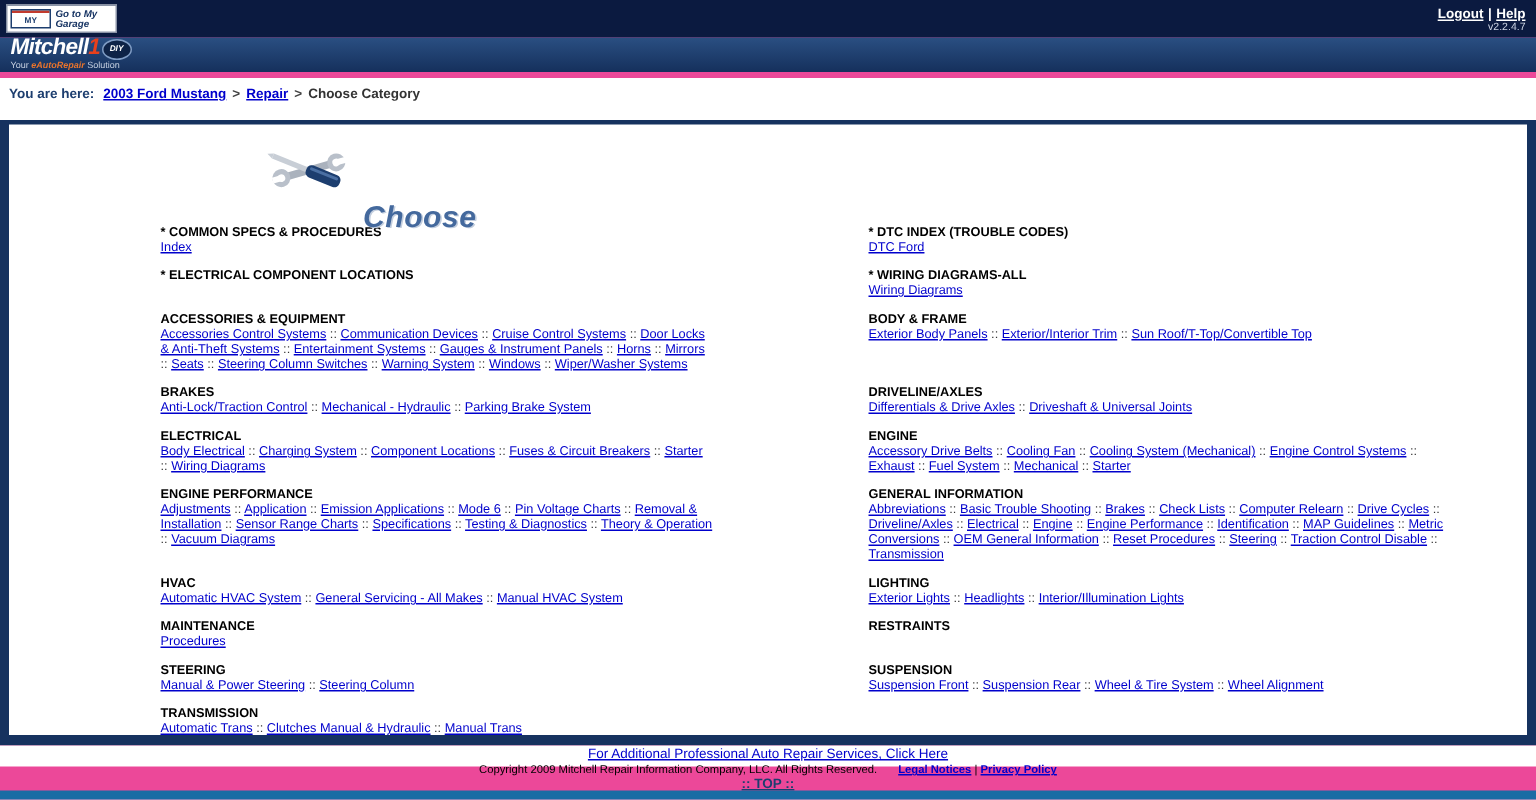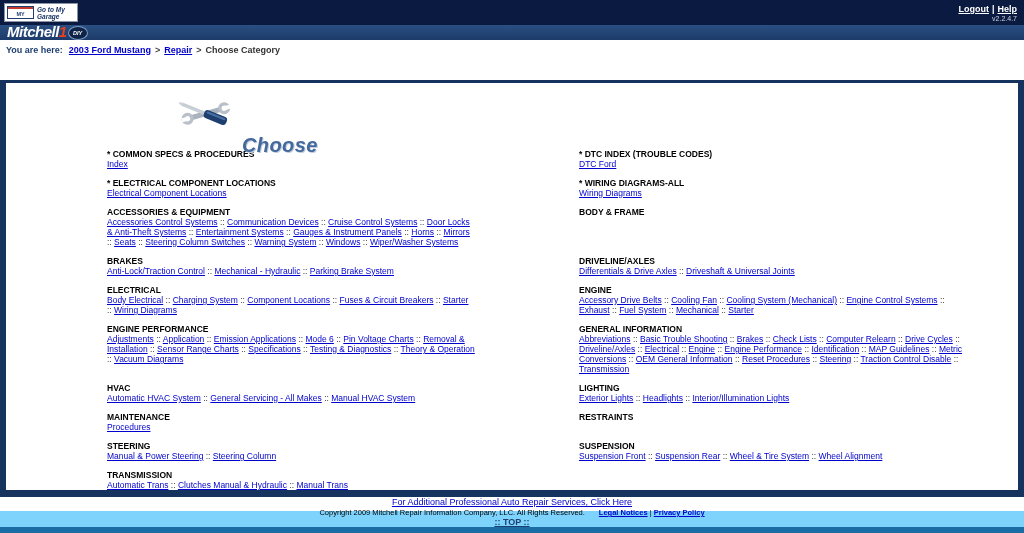--- a/index.html
+++ b/index.html
@@ -1,18 +1,18 @@
 <!DOCTYPE html>
 <html><head>
 <meta charset="utf-8">
 <style>
   * { box-sizing: border-box; }
   html, body { margin:0; padding:0; background:#fff; }
   body { width:1024px; height:533px; overflow:hidden; font-family:"Liberation Sans", sans-serif; position:relative; }
-  #app { position:absolute; inset:0; width:1024px; height:533px; background:#7dd3fc; }
+  #app { position:absolute; inset:0; width:1024px; height:533px; background:#ec4899; }
   a { cursor:pointer; }
 
   
   .topbar { position:absolute; left:0; top:0; width:1024px; height:25px; background:#0b1a40; }
   .garage-btn { position:absolute; left:4px; top:3px; width:74px; height:19px; background:#fff; border:1px solid #8a93a6; display:flex; align-items:center; gap:3px; padding:1px 2px; cursor:pointer; }
   .plate { width:27px; height:13px; border:1px solid #1d3e6f; background:linear-gradient(#c23b2e 0 2px, #fff 2px); font-size:5.5px; font-weight:bold; color:#1d3e6f; text-align:center; line-height:15px; flex:none; }
   .garage-label { font-size:6.5px; font-weight:bold; font-style:italic; color:#173463; line-height:7px; }
   .top-links { position:absolute; right:7px; top:4px; font-size:9px; font-weight:bold; color:#fff; }
   .top-links a { color:#fff; text-decoration:underline; }
   .top-divider { margin:0 3px; color:#fff; }
@@ -27,21 +27,21 @@
   .logo-tagline { font-size:6px; color:#c8d2e2; margin-top:-3px; }
   .logo-tagline .em { color:#e8742c; font-weight:bold; font-style:italic; }
   .tab-topline { position:absolute; left:704px; top:33px; width:320px; height:2px; background:#8ea9cc; }
   .tab-diag { position:absolute; left:694px; top:34px; width:14px; height:14px; border-left:2px solid #9db3d1; transform:skewX(-30deg); }
   .tab-bar { position:absolute; left:713px; top:35px; height:14px; display:flex; gap:2px; background:#16325f; }
   .tab { width:60px; height:14px; background:#2d5282; text-align:center; cursor:pointer; }
   .tab.active { background:#132c55; }
   .tab-label { font-size:8px; font-weight:bold; color:#fff; text-decoration:underline; line-height:14px; }
 
   
-  .crumb-row { position:absolute; left:0; top:40px; width:1024px; height:44px; background:#fff; }
+  .crumb-row { position:absolute; left:0; top:52px; width:1024px; height:44px; background:#fff; }
   .breadcrumb { position:absolute; left:6px; top:5px; font-size:9px; color:#333; white-space:nowrap; }
   .crumb-prefix { font-weight:bold; color:#1d3e6f; margin-right:6px; }
   .crumb-link { color:#0000cc; font-weight:bold; text-decoration:underline; }
   .crumb-sep { margin:0 4px; font-weight:bold; color:#444; }
   .crumb-current { font-weight:bold; color:#333; }
   .search-box { position:absolute; left:866px; top:49px; width:152px; height:21px; border:1px solid #a8a8a8; background:#fff; display:flex; align-items:center; gap:3px; padding:0 3px; }
   .search-input { flex:1; height:14px; border:1px solid #777; font-size:9px; padding:0 2px; min-width:0; }
   .search-btn { flex:none; width:42px; height:16px; font-size:8px; font-weight:bold; color:#000; background:#d6d6d6; border:2px outset #efefef; font-family:"Liberation Sans", sans-serif; cursor:pointer; padding:0; }
 
   
@@ -142,34 +142,34 @@
             <div class="cat-links"><a class="cat-link" href="#">Index</a></div>
           </div>
           <div class="cat-col">
             <div class="cat-title">* DTC INDEX (TROUBLE CODES)</div>
             <div class="cat-links"><a class="cat-link" href="#">DTC Ford</a></div>
           </div>
         </div>
         <div class="cat-row">
           <div class="cat-col">
             <div class="cat-title">* ELECTRICAL COMPONENT LOCATIONS</div>
-            <div class="cat-links"><a class="cat-link" href="#">Electrical Component Locations</a></div>
           </div>
           <div class="cat-col">
             <div class="cat-title">* WIRING DIAGRAMS-ALL</div>
             <div class="cat-links"><a class="cat-link" href="#">Wiring Diagrams</a></div>
           </div>
         </div>
         <div class="cat-row">
           <div class="cat-col">
             <div class="cat-title">ACCESSORIES &amp; EQUIPMENT</div>
             <div class="cat-links"><a class="cat-link" href="#">Accessories Control Systems</a><span class="sep"> :: </span><a class="cat-link" href="#">Communication Devices</a><span class="sep"> :: </span><a class="cat-link" href="#">Cruise Control Systems</a><span class="sep"> :: </span><a class="cat-link" href="#">Door Locks &amp; Anti-Theft Systems</a><span class="sep"> :: </span><a class="cat-link" href="#">Entertainment Systems</a><span class="sep"> :: </span><a class="cat-link" href="#">Gauges &amp; Instrument Panels</a><span class="sep"> :: </span><a class="cat-link" href="#">Horns</a><span class="sep"> :: </span><a class="cat-link" href="#">Mirrors</a><span class="sep"> :: </span><a class="cat-link" href="#">Seats</a><span class="sep"> :: </span><a class="cat-link" href="#">Steering Column Switches</a><span class="sep"> :: </span><a class="cat-link" href="#">Warning System</a><span class="sep"> :: </span><a class="cat-link" href="#">Windows</a><span class="sep"> :: </span><a class="cat-link" href="#">Wiper/Washer Systems</a></div>
           </div>
           <div class="cat-col">
             <div class="cat-title">BODY &amp; FRAME</div>
+            <div class="cat-links"><a class="cat-link" href="#">Exterior Body Panels</a><span class="sep"> :: </span><a class="cat-link" href="#">Exterior/Interior Trim</a><span class="sep"> :: </span><a class="cat-link" href="#">Sun Roof/T-Top/Convertible Top</a></div>
           </div>
         </div>
         <div class="cat-row">
           <div class="cat-col">
             <div class="cat-title">BRAKES</div>
             <div class="cat-links"><a class="cat-link" href="#">Anti-Lock/Traction Control</a><span class="sep"> :: </span><a class="cat-link" href="#">Mechanical - Hydraulic</a><span class="sep"> :: </span><a class="cat-link" href="#">Parking Brake System</a></div>
           </div>
           <div class="cat-col">
             <div class="cat-title">DRIVELINE/AXLES</div>
             <div class="cat-links"><a class="cat-link" href="#">Differentials &amp; Drive Axles</a><span class="sep"> :: </span><a class="cat-link" href="#">Driveshaft &amp; Universal Joints</a></div>

